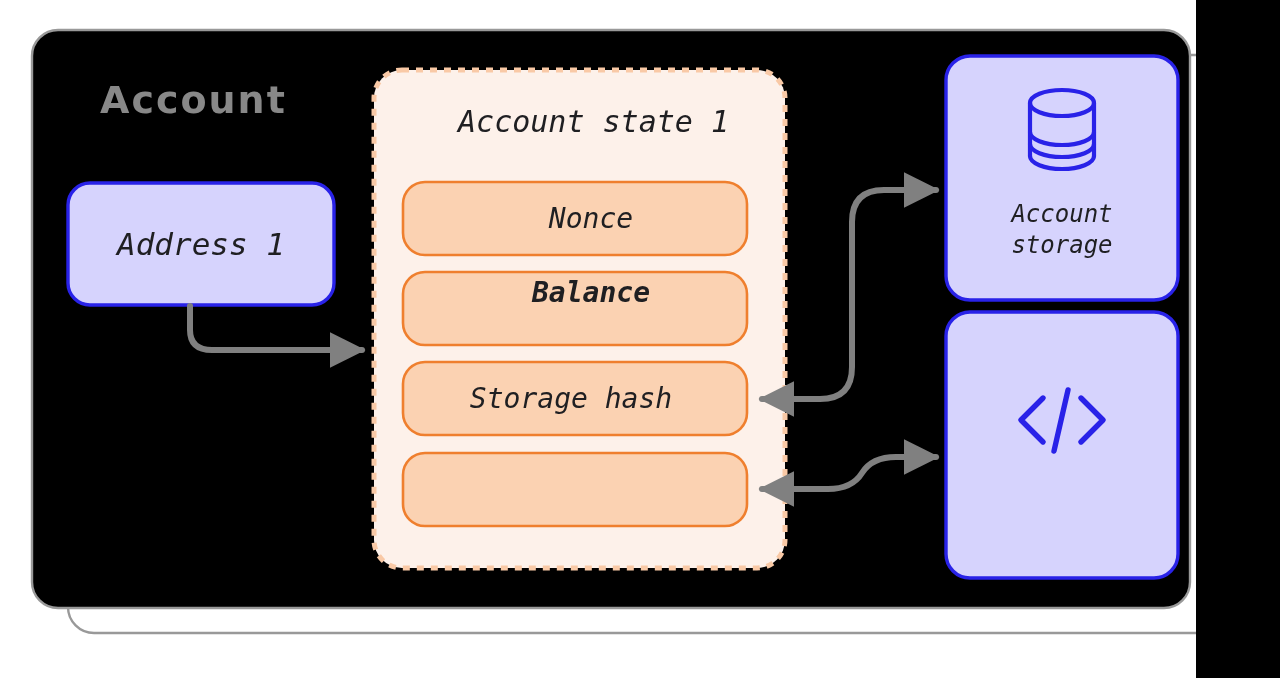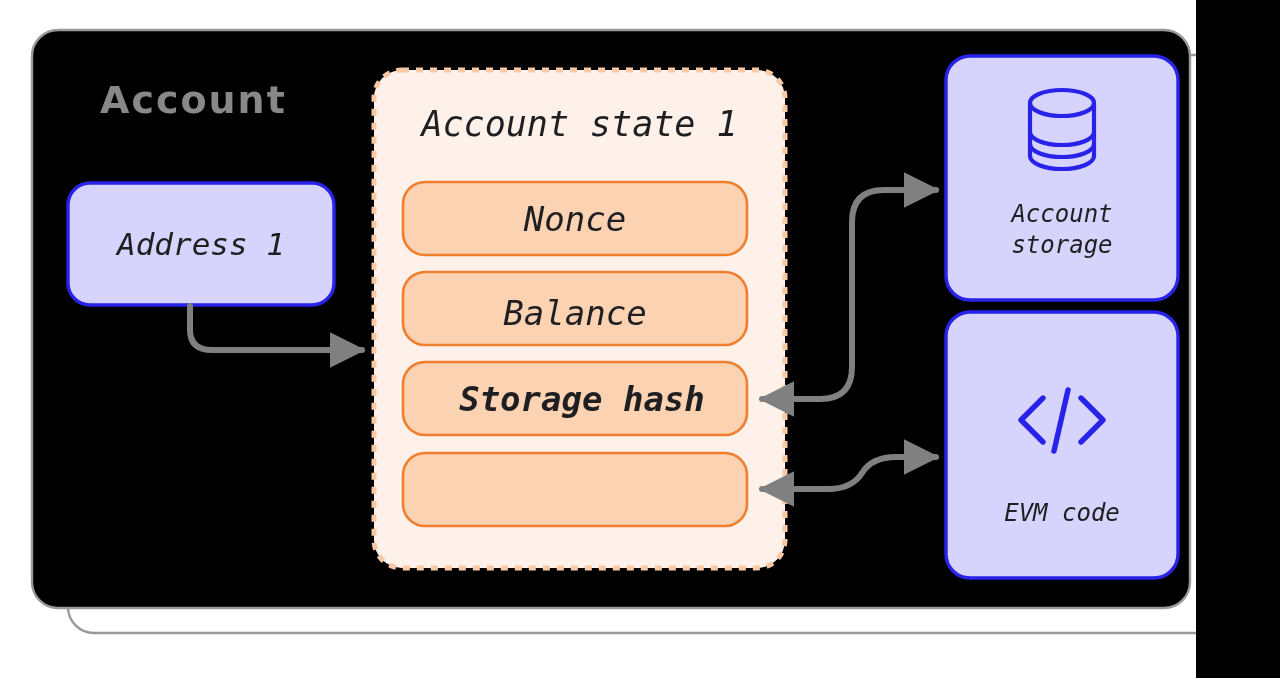--- a/index.html
+++ b/index.html
@@ -40,26 +40,26 @@
     left: 100px;
     top: 78px;
     font-family: "DejaVu Sans", sans-serif;
     font-weight: bold;
     font-size: 38px;
     letter-spacing: 2px;
     color: #888888;
   }
   .state-title {
     position: absolute;
-    left: 374px;
+    left: 388px;
     top: 104px;
     width: 411px;
-    font-size: 35px;
+    font-size: 30px;
   }
-  .pill-label { font-size: 34px; }
+  .pill-label { font-size: 28px; padding-left: 16px; }
   .box-label  { font-size: 24px; line-height: 1.28; }
 </style>
 </head>
 <body>
 
 <div id="stage">
 
   <svg class="layer" viewBox="0 0 1280 678">
     <defs>
       <marker id="ah" viewBox="0 0 10 10" refX="9" refY="5" markerWidth="6" markerHeight="6" orient="auto-start-reverse">
@@ -105,25 +105,24 @@
   </svg>
 
   <div class="title-account">Account</div>
 
   <div class="node-label mono-italic" style="left:68px; top:183px; width:266px; height:122px; font-size:31px;">Address 1</div>
 
   <div class="mono-italic state-title" style="text-align:center;">Account state 1</div>
 
   <div class="node-label mono-italic pill-label" style="left:403px; top:182px; width:344px; height:73px;">Nonce</div>
 
-  <div class="node-label mono-italic pill-label" style="left:403px; top:276px; width:344px; height:73px;">Balance</div>
+  <div class="node-label mono-italic pill-label" style="left:403px; top:256px; width:344px; height:73px;font-weight:bold;">Balance</div>
 
-  <div class="node-label mono-italic pill-label" style="left:410px; top:362px; width:344px; height:73px;font-weight:bold;">Storage hash</div>
+  <div class="node-label mono-italic pill-label" style="left:383px; top:362px; width:344px; height:73px;">Storage hash</div>
 
 
   <div class="node-label mono-italic box-label" style="left:946px; top:185px; width:232px; height:90px; flex-direction:column;">
     <span>Account</span>
     <span>storage</span>
   </div>
 
-  <div class="node-label mono-italic box-label" style="left:946px; top:490px; width:232px; height:46px;">EVM code</div>
 
 </div>
 
 </body></html>

